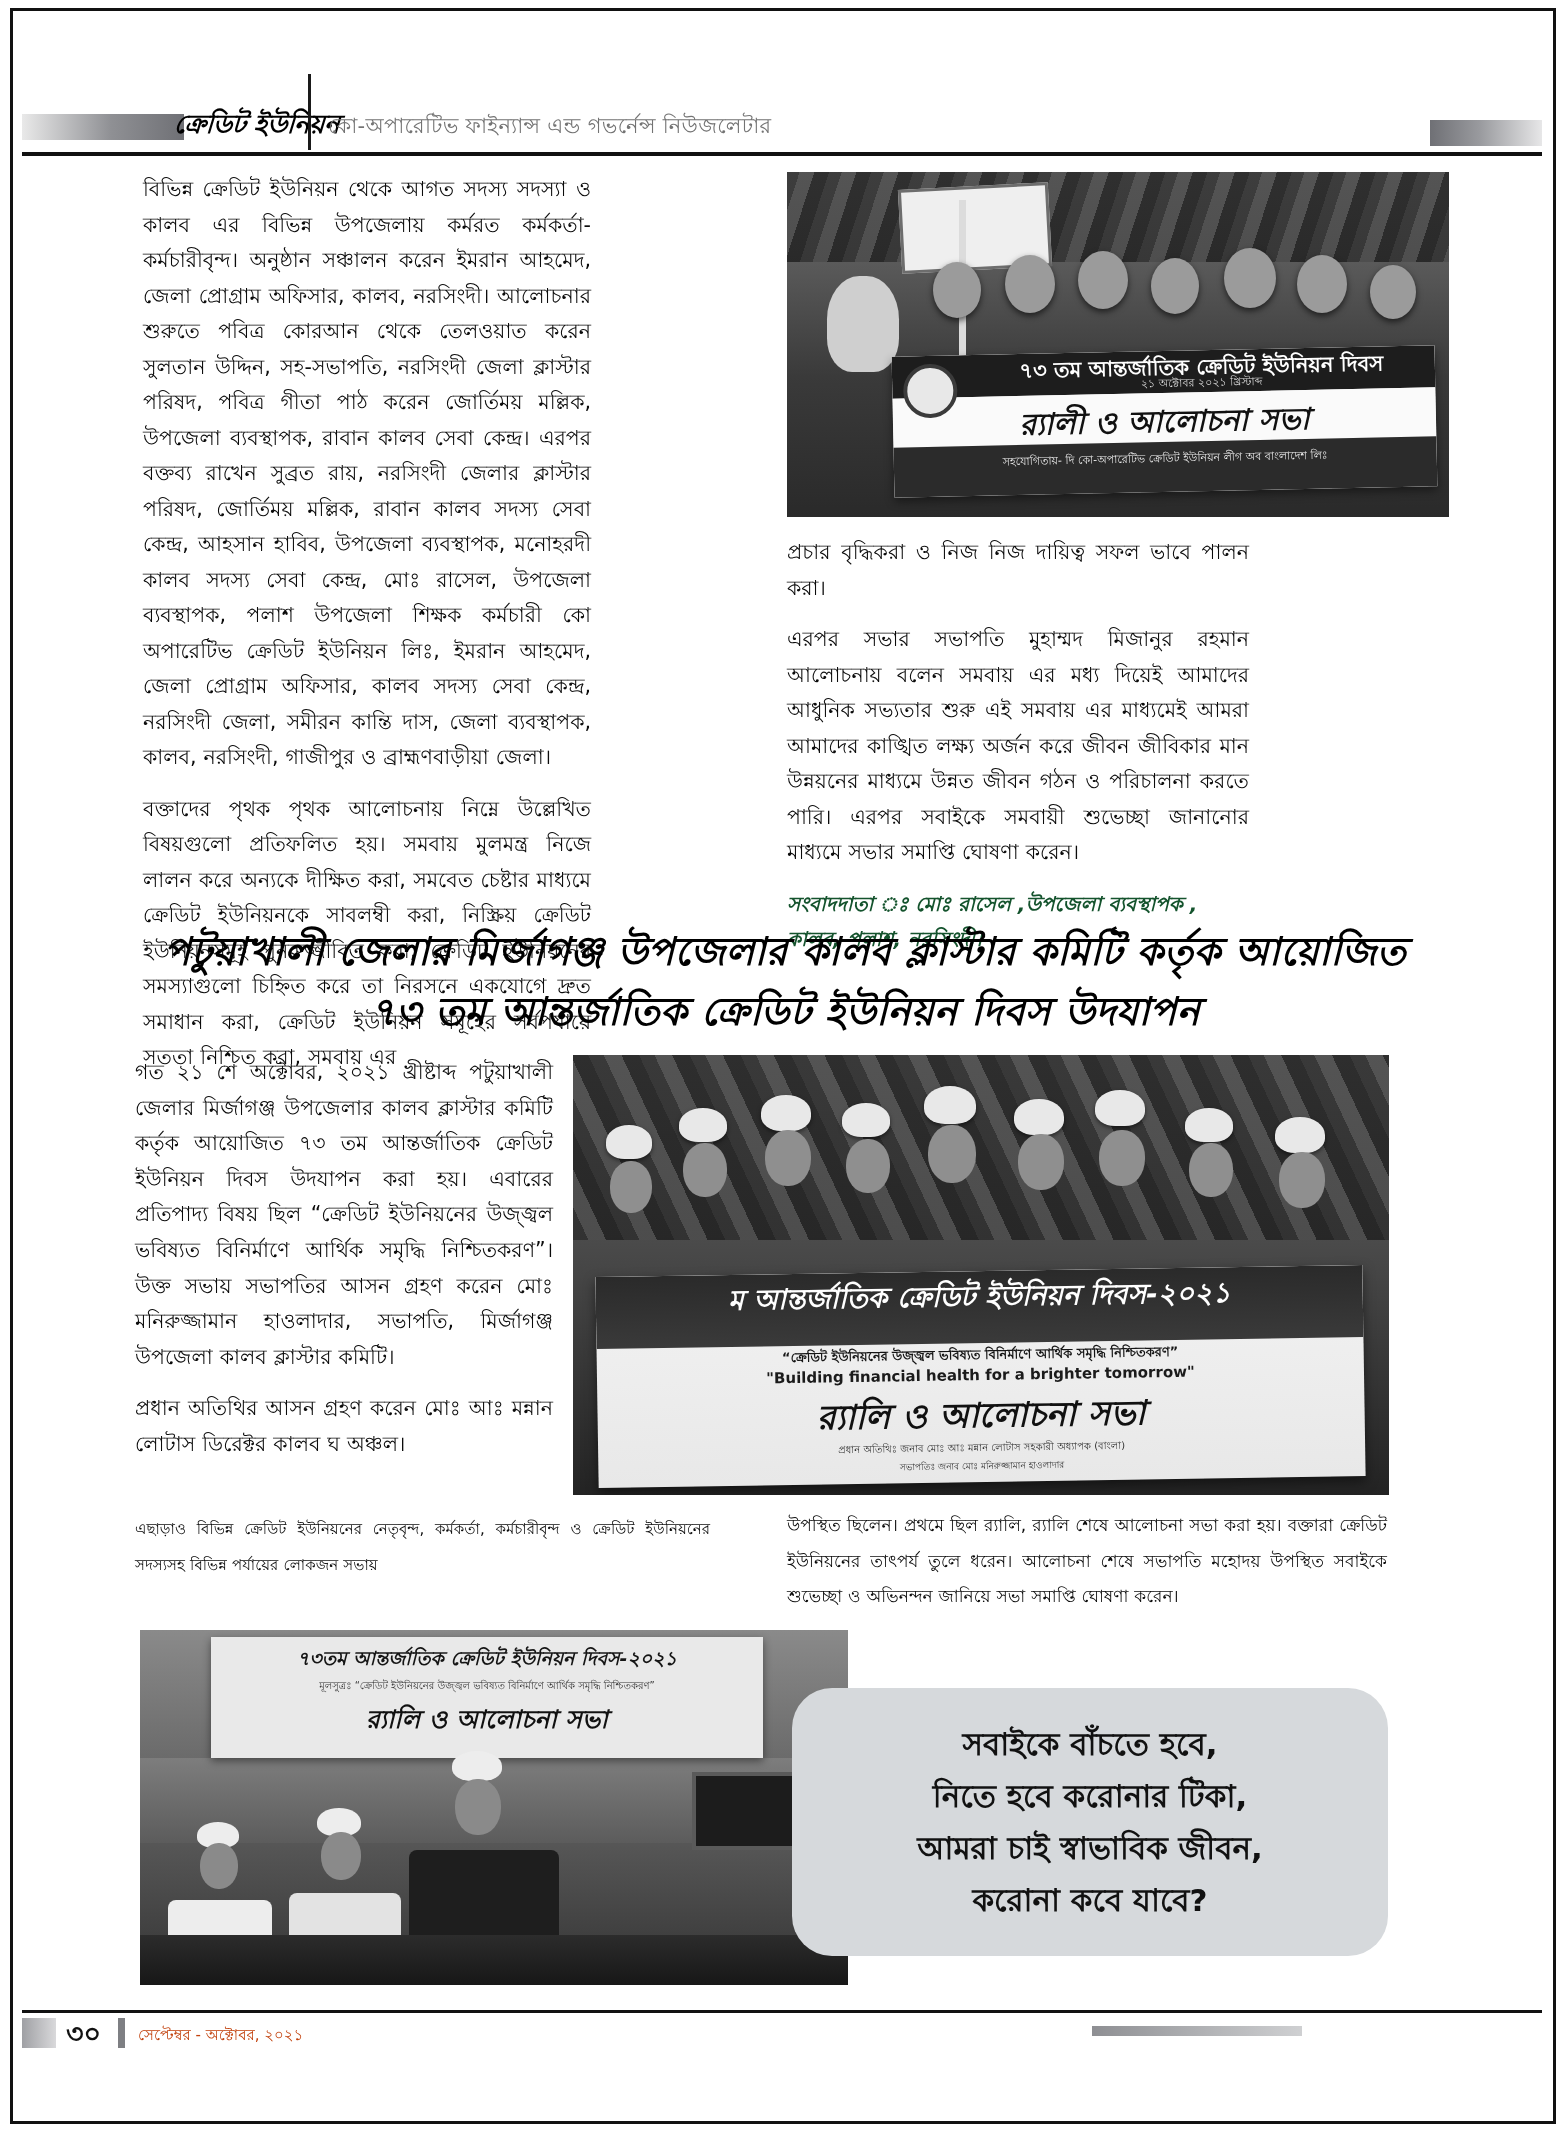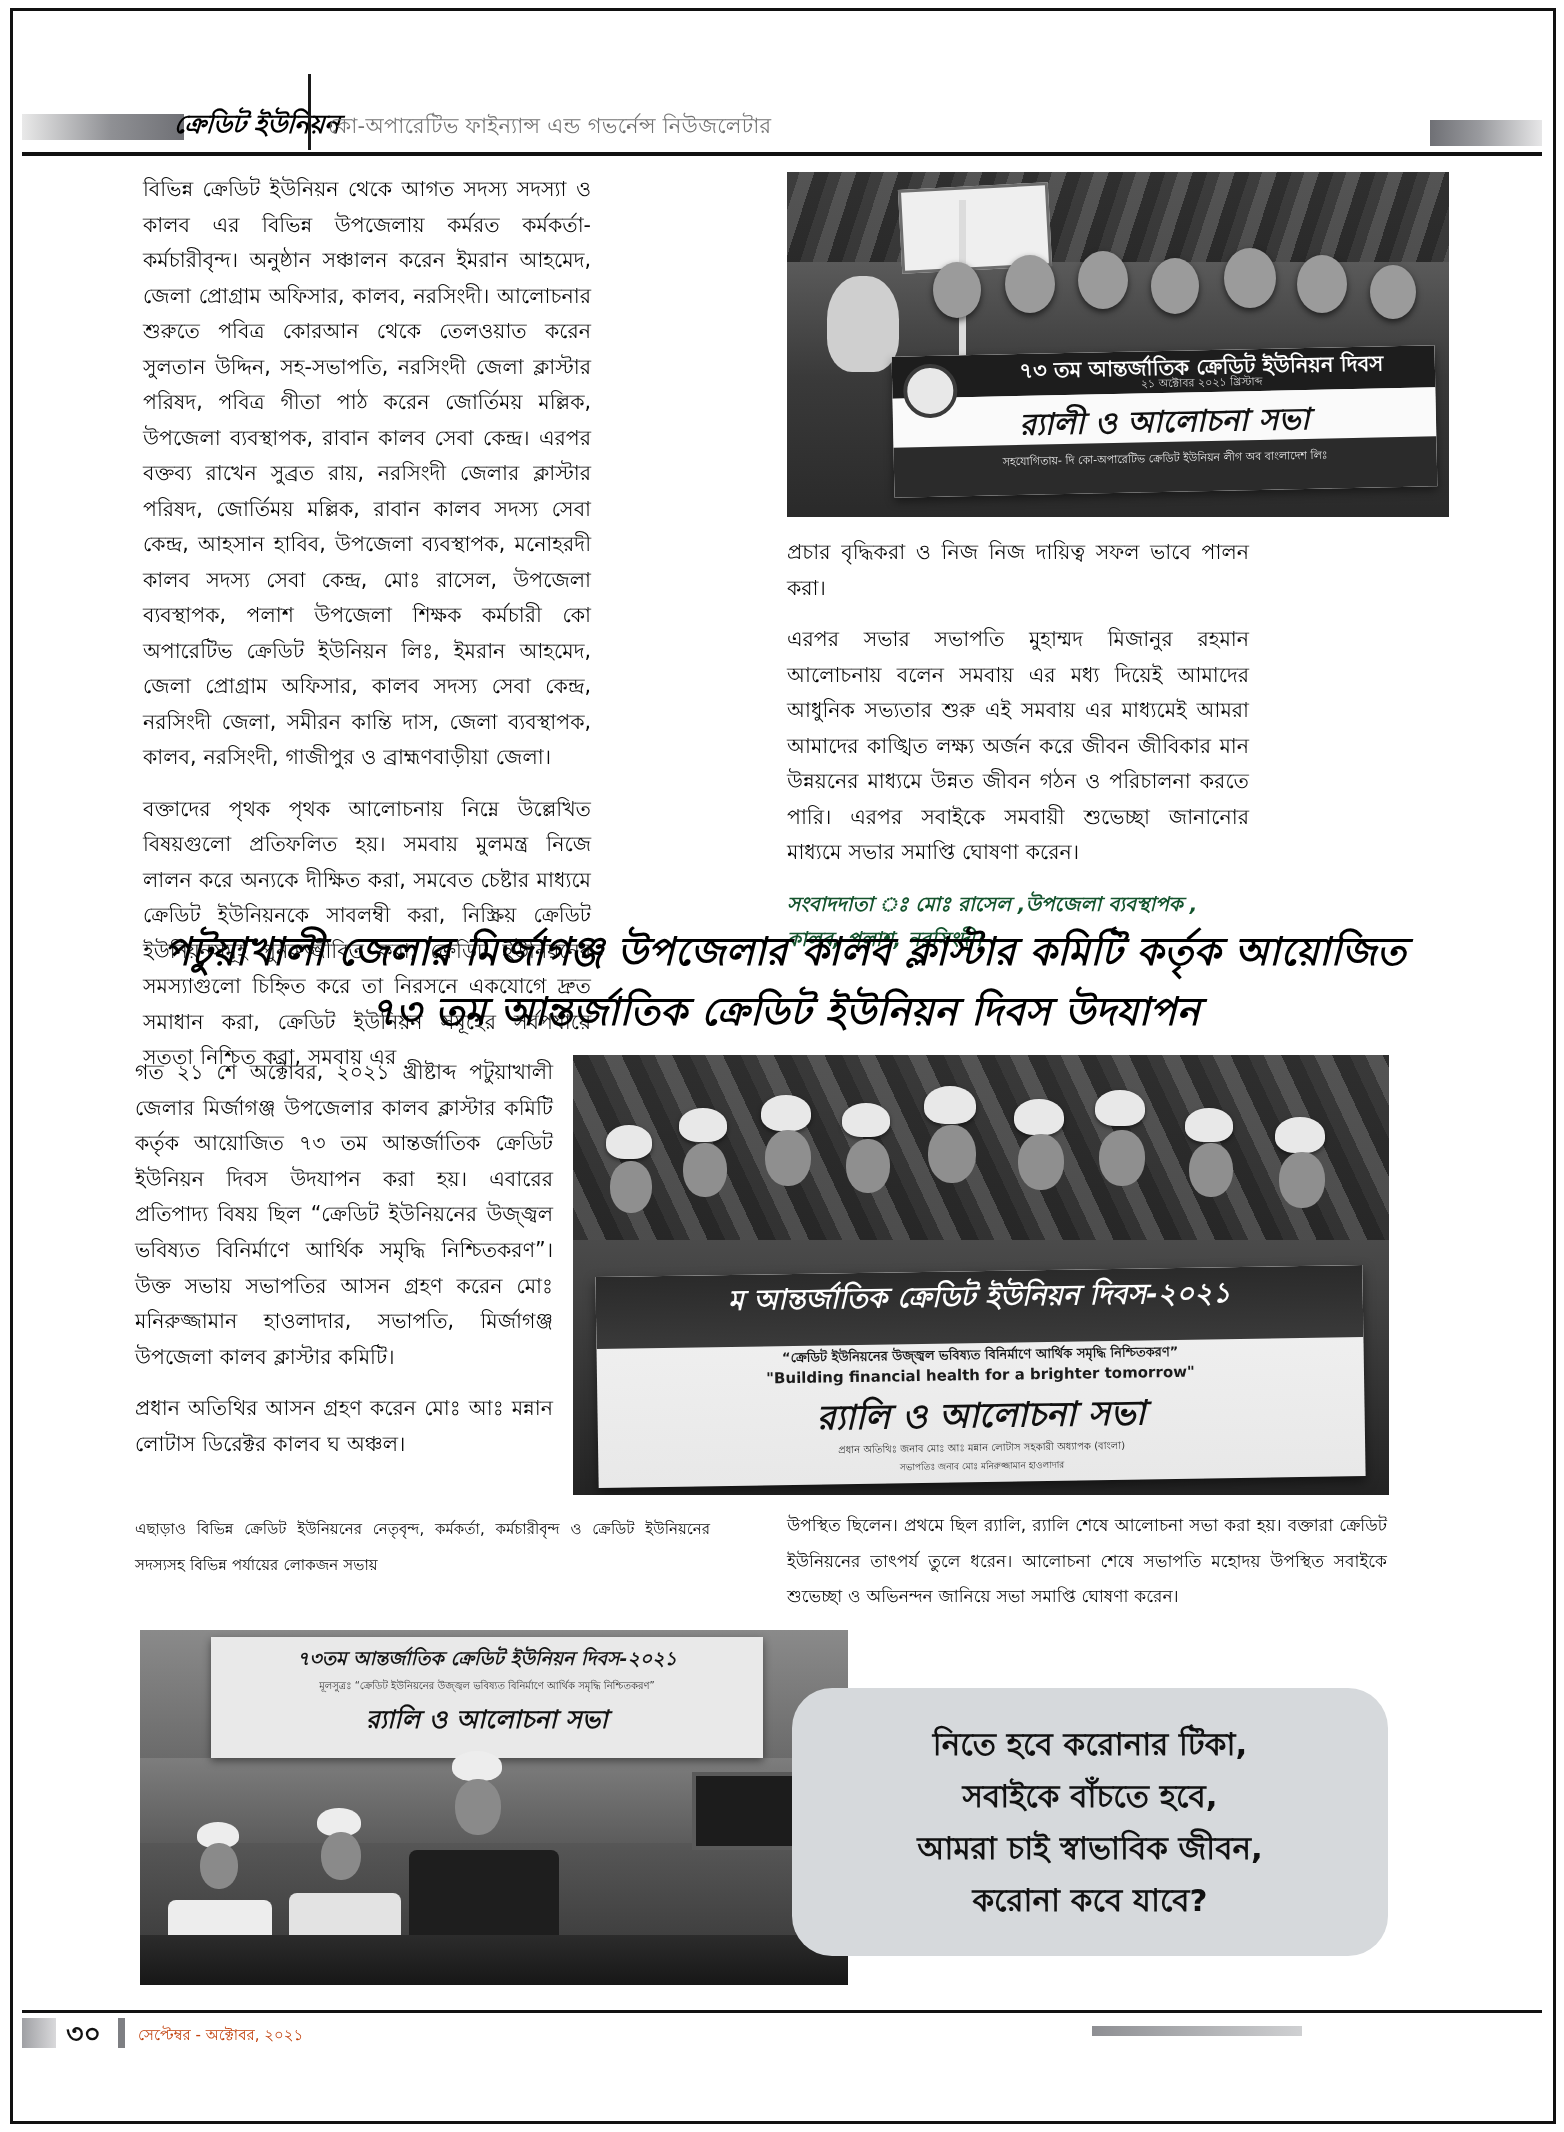--- a/index.html
+++ b/index.html
@@ -436,22 +436,22 @@
 
     <div class="p3-cap" style="left:44%; top:34%; width:50px; height:30px;"></div>
     <div class="p3-face" style="left:44.5%;top:42%;width:46px; height:56px;"></div>
     <div class="p3-body" style="left:38%; top:62%; width:150px;height:38%; background:#1e1e1e;"></div>
 
     <div class="p3-table"></div>
   </div>
 
   <div class="callout">
     <div class="callout-inner">
+      <div>সবাইকে বাঁচতে হবে,</div>
       <div>নিতে হবে করোনার টিকা,</div>
-      <div>সবাইকে বাঁচতে হবে,</div>
       <div>আমরা চাই স্বাভাবিক জীবন,</div>
       <div>করোনা কবে যাবে?</div>
     </div>
   </div>
 
   <div class="footer">
     <div class="footer-rule"></div>
     <div class="foot-grad-left"></div>
     <div class="foot-page">৩০</div>
     <div class="foot-bar"></div>

